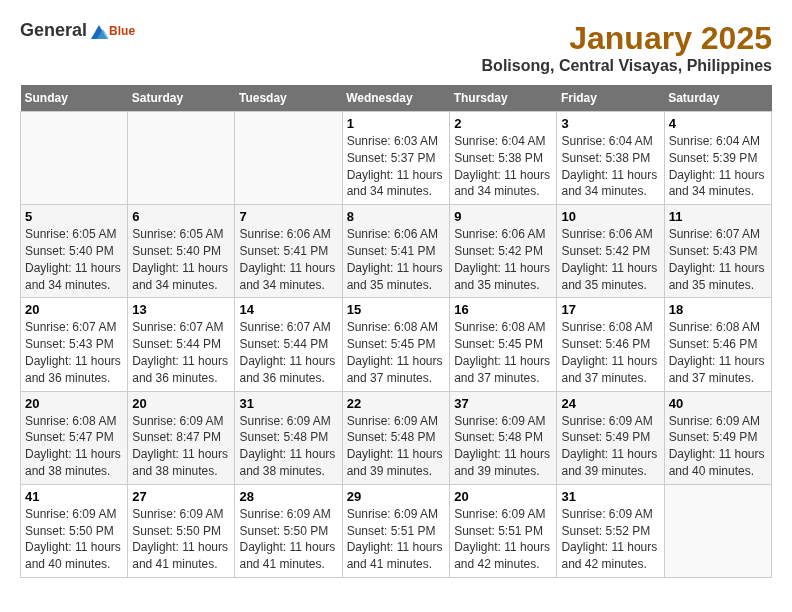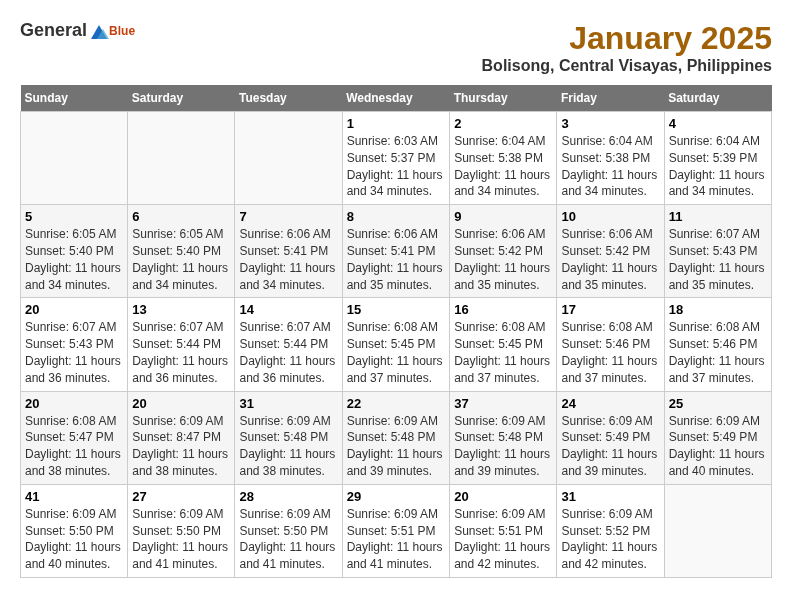--- a/index.html
+++ b/index.html
@@ -279,21 +279,21 @@
 Sunset: 5:48 PM
 Daylight: 11 hours and 39 minutes.</div>
         </td>
         <td>
           <div class="day-number">24</div>
           <div class="day-info">Sunrise: 6:09 AM
 Sunset: 5:49 PM
 Daylight: 11 hours and 39 minutes.</div>
         </td>
         <td>
-          <div class="day-number">25</div>
+          <div class="day-number">40</div>
           <div class="day-info">Sunrise: 6:09 AM
 Sunset: 5:49 PM
 Daylight: 11 hours and 40 minutes.</div>
         </td>
       </tr>
       <tr class="row-odd">
         <td>
           <div class="day-number">41</div>
           <div class="day-info">Sunrise: 6:09 AM
 Sunset: 5:50 PM

